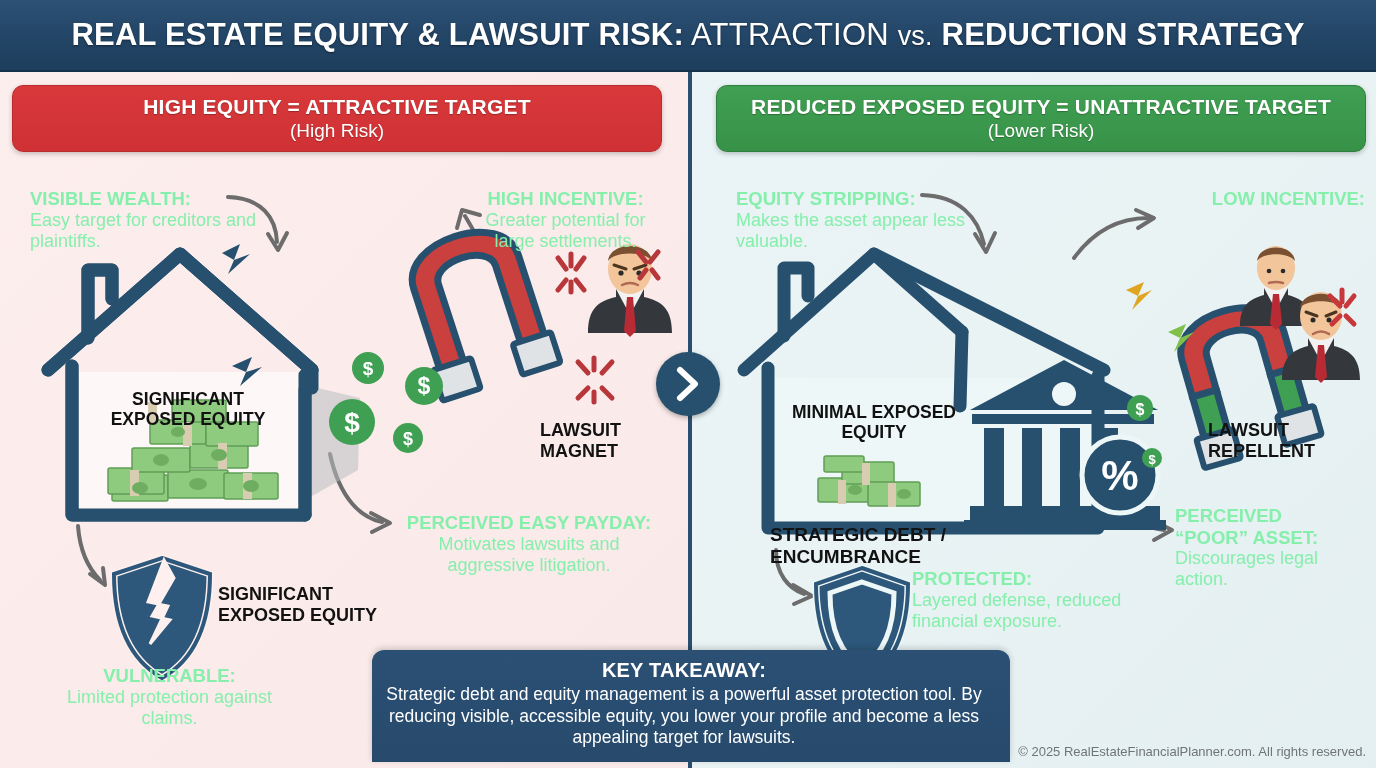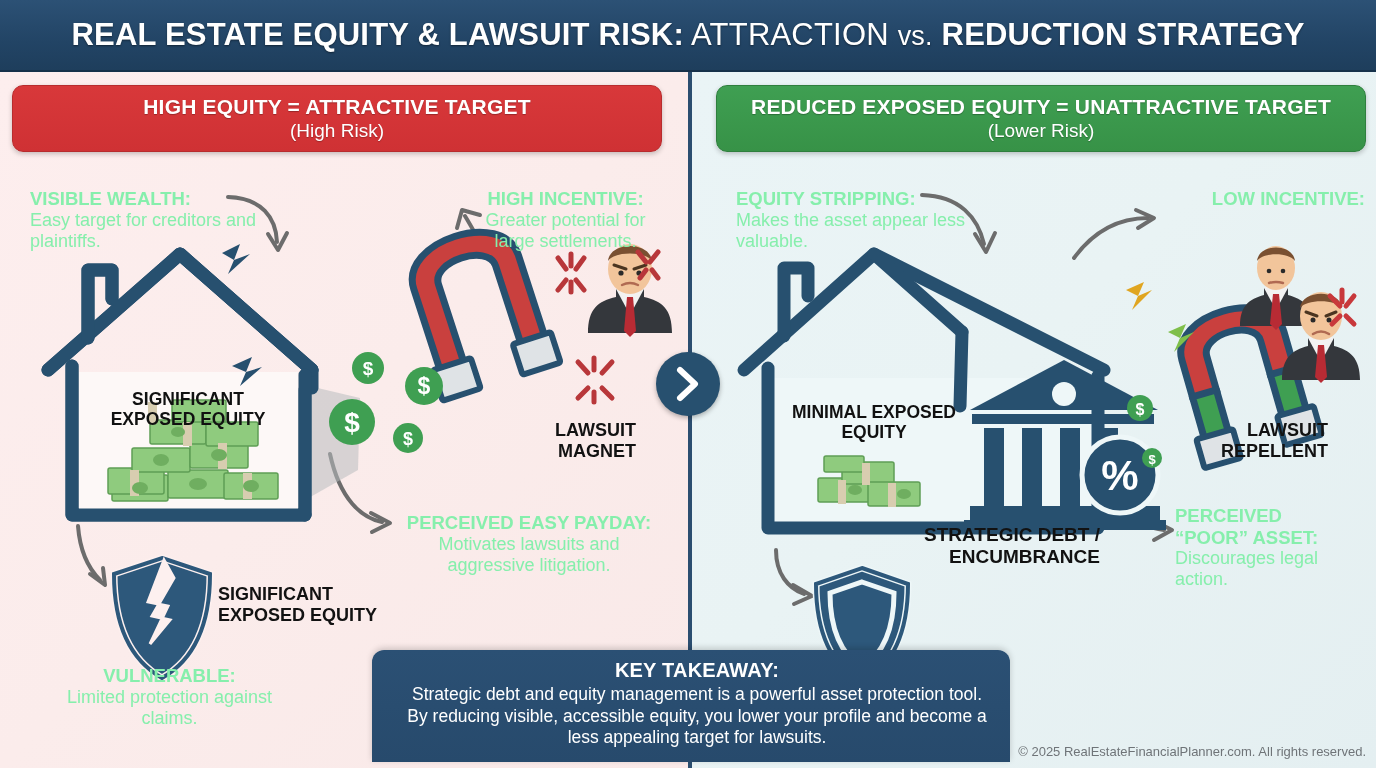--- a/index.html
+++ b/index.html
@@ -48,32 +48,32 @@
     background:linear-gradient(180deg,#3f9f52 0%,#379247 100%);
     border:1px solid #2f7f3e; }
 
   
   .anno{ position:absolute; color:#86efac; line-height:1.17; }
   .anno .h{ font-weight:bold; font-size:18.5px; display:block; }
   .anno .t{ font-size:18px; display:block; }
   .anno.center{ text-align:center; }
   .anno.right{ text-align:right; }
 
-  .lbl{ position:absolute; font-weight:bold; color:#121212; text-align:right;
+  .lbl{ position:absolute; font-weight:bold; color:#121212; text-align:left;
     line-height:1.14; }
 
   
   .house{ position:absolute; }
 
   
   .takeaway{
     position:absolute; left:372px; top:650px; width:638px; height:112px;
     background:linear-gradient(180deg,#2b5074 0%,#274a6c 100%);
     border-radius:12px 12px 0 0; color:#fff; text-align:center;
-    padding:9px 22px 0 34px; box-shadow:0 -2px 6px rgba(0,0,0,.18);
+    padding:9px 22px 0 8px; box-shadow:0 -2px 6px rgba(0,0,0,.18);
   }
   .takeaway .tk-h{ font-weight:bold; font-size:20px; letter-spacing:.2px; }
   .takeaway .tk-b{ font-size:17.5px; line-height:1.24; margin-top:2px; }
 
   .copyright{ position:absolute; right:10px; top:744px; font-size:13px;
     color:#6f7478; }
 
   
   .centerarrow{ position:absolute; left:656px; top:352px; width:64px; height:64px;
     background:#27506f; border-radius:50%; display:flex; align-items:center;
@@ -397,20 +397,24 @@
 
   <div class="anno" style="left:736px; top:188px; width:240px;">
     <span class="h">EQUITY STRIPPING:</span>
     <span class="t">Makes the asset appear less valuable.</span>
   </div>
 
   <div class="anno right" style="left:1120px; top:188px; width:245px;">
     <span class="h">LOW INCENTIVE:</span>
   </div>
 
+  <div class="anno" style="left:912px; top:568px; width:232px;">
+    <span class="h">PROTECTED:</span>
+    <span class="t">Layered defense, reduced financial exposure.</span>
+  </div>
 
   <div class="anno" style="left:1175px; top:505px; width:190px;">
     <span class="h">PERCEIVED</span>
     <span class="h">“POOR” ASSET:</span>
     <span class="t">Discourages legal action.</span>
   </div>
 
   <div class="lbl" style="left:770px; top:524px; width:330px; font-size:19px;">
     <div>STRATEGIC DEBT / ENCUMBRANCE</div>
   </div>

